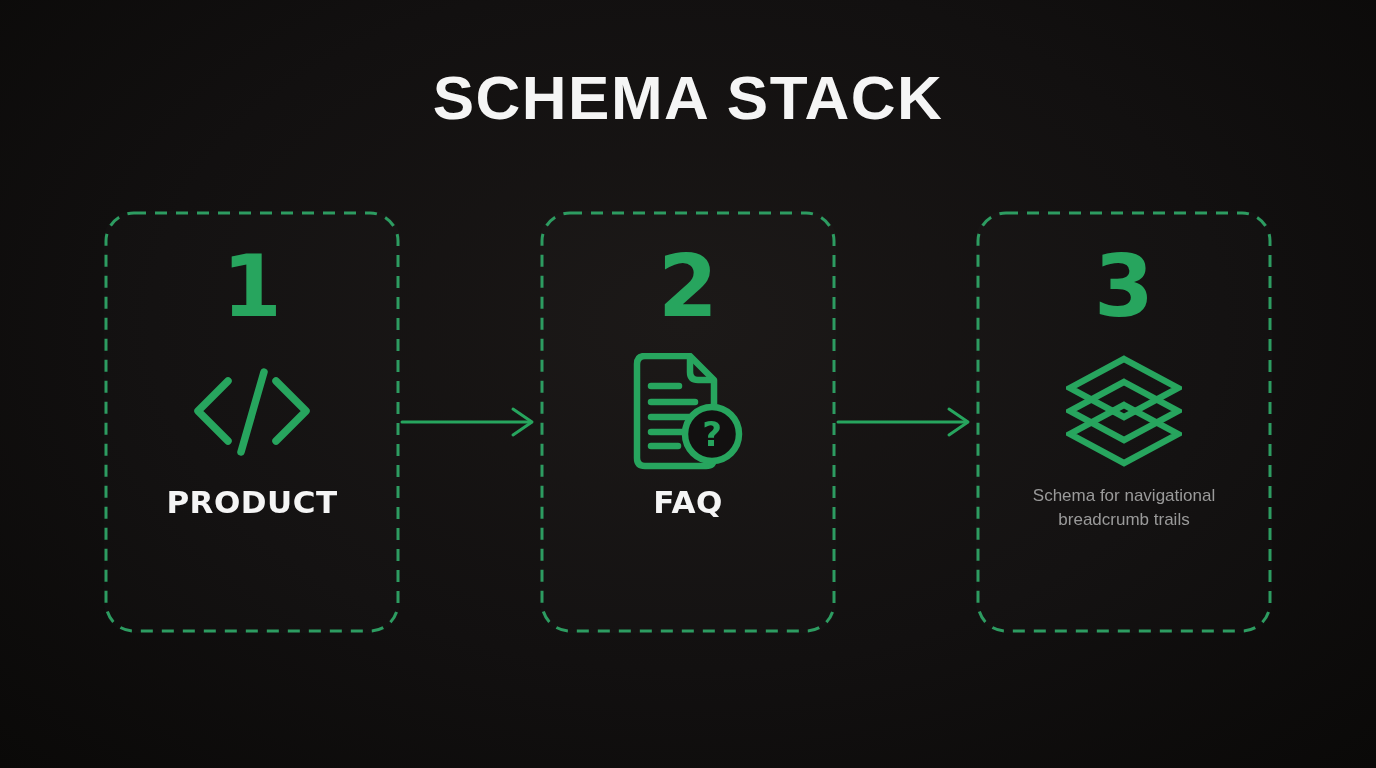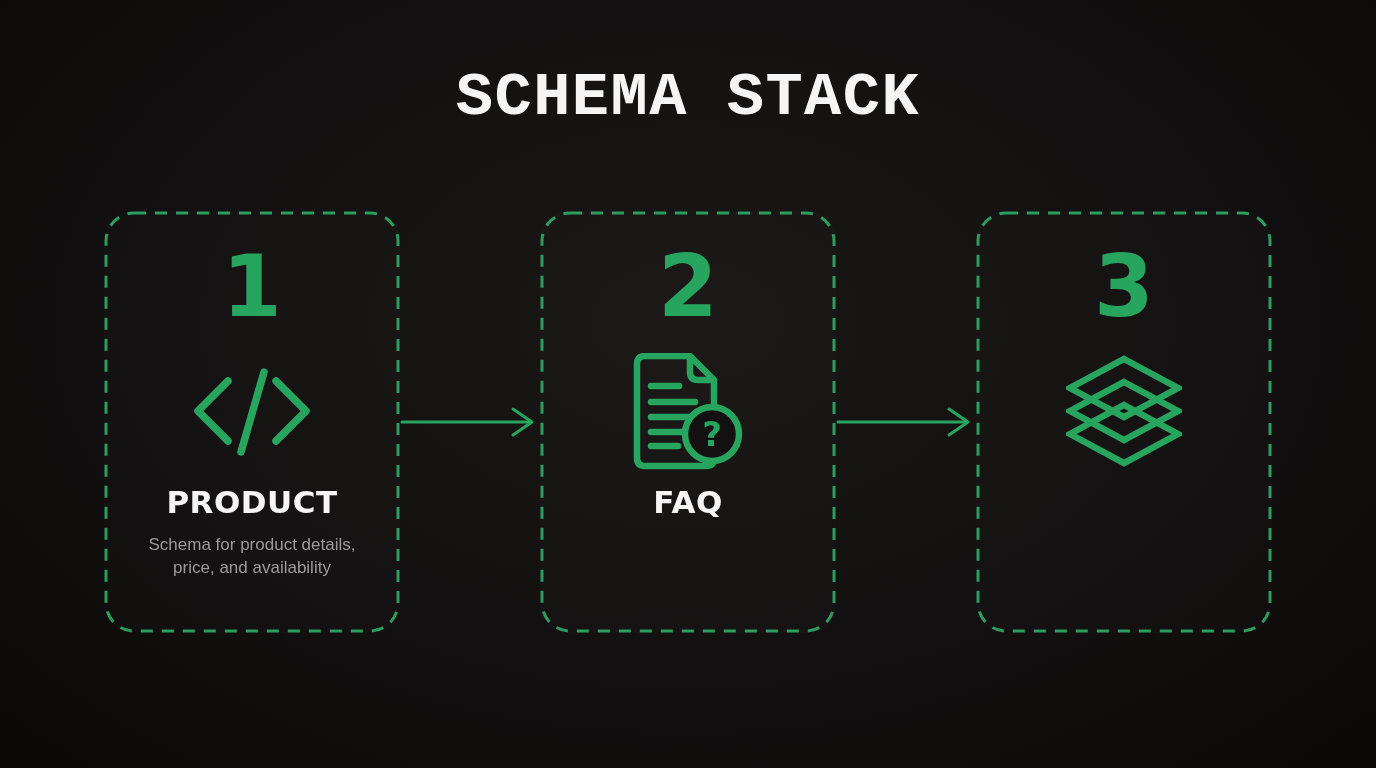--- a/index.html
+++ b/index.html
@@ -12,21 +12,21 @@
   *{margin:0;padding:0;box-sizing:border-box;}
   html,body{width:1376px;height:768px;overflow:hidden;}
   body{
     background:radial-gradient(ellipse at 50% 42%, #1a1716 0%, #121010 55%, #0a0908 100%);
     font-family:"Liberation Sans", sans-serif;
     -webkit-font-smoothing:antialiased;
   }
   .page-title{
     margin-top:64px;
     text-align:center;
-    font-family:Liberation Mono, monospace;
+    font-family:Liberation Sans, sans-serif;
     font-weight:bold;
     font-size:62px;
     letter-spacing:1.5px;
     color:var(--title-white);
     line-height:1.1;
   }
   .cards-row{
     margin-top:79px;
     display:flex;
     justify-content:center;
@@ -124,21 +124,20 @@
     </svg>
     <div class="card-number">1</div>
     <div class="card-icon-wrap">
       <svg width="122" height="88" viewBox="0 0 122 88">
         <path class="icon-stroke" d="M 37 13 L 7 43 L 37 73" stroke-width="7.5" stroke-linecap="round" stroke-linejoin="round"></path>
         <path class="icon-stroke" d="M 85 13 L 115 43 L 85 73" stroke-width="7.5" stroke-linecap="round" stroke-linejoin="round"></path>
         <path class="icon-stroke" d="M 73 4 L 50 84" stroke-width="7.5" stroke-linecap="round"></path>
       </svg>
     </div>
     <div class="card-title">PRODUCT</div>
-    <div class="card-description">Schema for product details, price, and availability</div>
   </div>
 
   <svg class="flow-arrow" viewBox="0 0 140 40">
     <path d="M 2 20 H 131"></path>
     <path d="M 113 7 L 132 20 L 113 33"></path>
   </svg>
 
   <div class="schema-card">
     <svg class="card-border" viewBox="0 0 296 422">
       <rect x="2" y="2" width="292" height="418" rx="28"></rect>
@@ -170,15 +169,16 @@
       <rect x="2" y="2" width="292" height="418" rx="28"></rect>
     </svg>
     <div class="card-number">3</div>
     <div class="card-icon-wrap">
       <svg width="116" height="114" viewBox="0 0 116 114">
         <path class="icon-stroke" d="M 58 4 L 112 33 L 58 62 L 4 33 Z" stroke-width="6.5" stroke-linejoin="miter"></path>
         <path class="icon-stroke" d="M 58 27 L 112 56 L 58 85 L 4 56 Z" stroke-width="6.5" stroke-linejoin="miter"></path>
         <path class="icon-stroke" d="M 58 50 L 112 79 L 58 108 L 4 79 Z" stroke-width="6.5" stroke-linejoin="miter"></path>
       </svg>
     </div>
+    <div class="card-description">Schema for navigational breadcrumb trails</div>
   </div>
 
 </div>
 
 </body></html>

